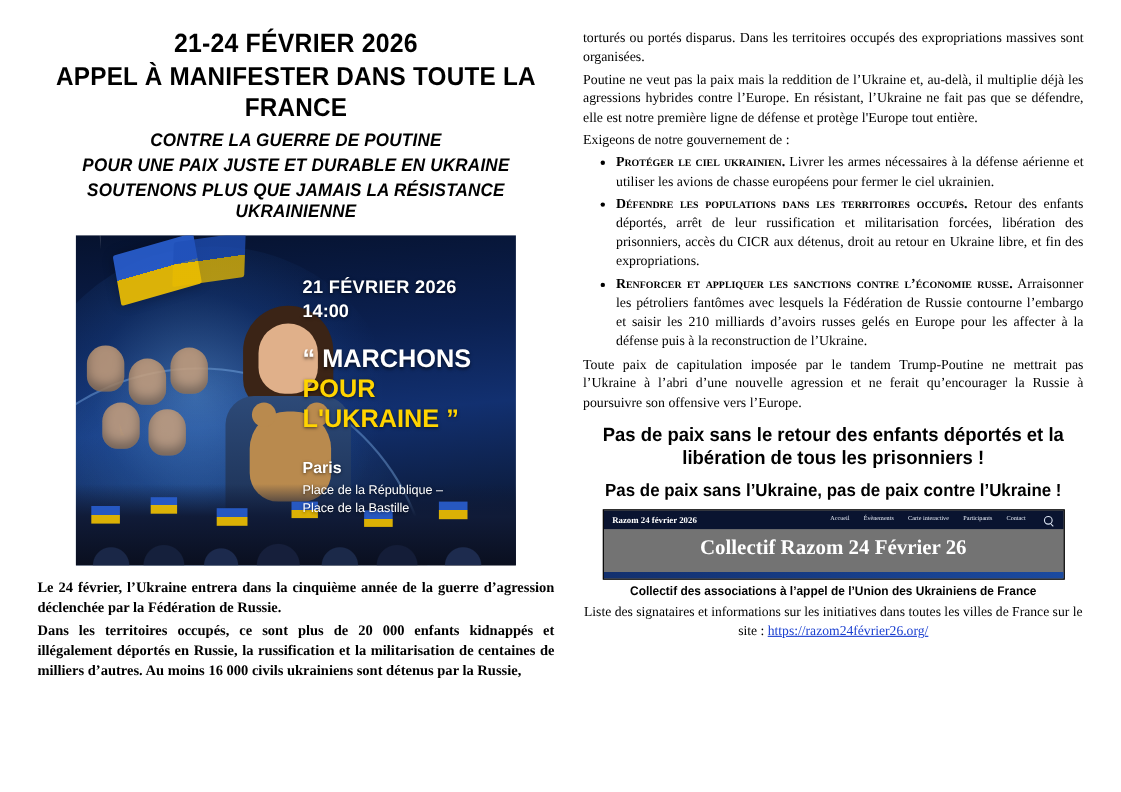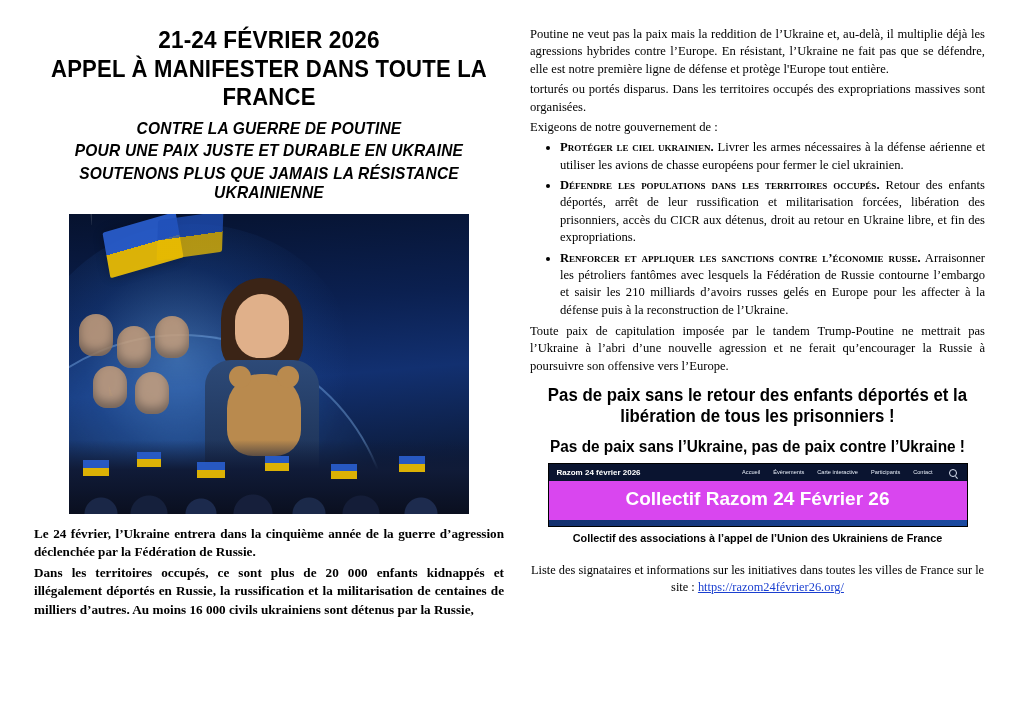--- a/index.html
+++ b/index.html
@@ -343,24 +343,24 @@
     margin-top: 10px;
     transform: scaleX(0.96);
   }
 
   
   .banner {
     position: relative;
     width: 418px;
     height: 62px;
     margin: 7px auto 0 auto;
-    background: #d946ef;
+    background: #737373;
     border: 1px solid #000;
     overflow: hidden;
-    font-family: Liberation Sans, sans-serif;
+    font-family: Liberation Serif, serif;
   }
   .banner .bar {
     position: absolute;
     left: 0; top: 0;
     width: 100%;
     height: 17px;
     background: #0a1430;
     display: flex;
     align-items: center;
   }
@@ -423,21 +423,21 @@
     font-family: "Liberation Sans", sans-serif;
     font-weight: bold;
     font-size: 11.3px;
     margin-top: 5px;
     transform: scaleX(0.96);
   }
   .signatories {
     text-align: center;
     font-size: 12.4px;
     line-height: 1.4;
-    margin-top: 18px;
+    margin-top: 4px;
   }
   .signatories a {
     color: #1a3fd0;
     text-decoration: underline;
   }
 </style>
 </head>
 <body>
 
 <div class="page">
@@ -470,33 +470,47 @@
       <div class="child">
         <div class="hair"></div>
         <div class="face"></div>
         <div class="body"></div>
         <div class="bear"></div>
       </div>
 
       <div class="crowd"></div>
       <div class="crowdflags"></div>
 
+      <div class="ptext">
+        <div class="date">21 FÉVRIER 2026</div>
+        <div class="time">14:00</div>
+        <div class="slogan">
+          <span class="w">“ MARCHONS</span><br>
+          <span class="y">POUR</span><br>
+          <span class="y">L'UKRAINE ”</span>
+        </div>
+        <div class="city">Paris</div>
+        <div class="place">
+          <span>Place de la République –</span><br>
+          <span>Place de la Bastille</span>
+        </div>
+      </div>
     </div>
 
     <div class="left-body">
       <p>Le 24 février, l’Ukraine entrera dans la cinquième année de la guerre d’agression déclenchée par la Fédération de Russie.</p>
       <p>Dans les territoires occupés, ce sont plus de 20 000 enfants kidnappés et illégalement déportés en Russie, la russification et la militarisation de centaines de milliers d’autres. Au moins 16 000 civils ukrainiens sont détenus par la Russie,</p>
     </div>
   </div>
 
   <div class="col col-right">
 
     <div class="right-body">
+      <p>torturés ou portés disparus. Dans les territoires occupés des expropriations massives sont organisées.</p>
       <p>Poutine ne veut pas la paix mais la reddition de l’Ukraine et, au-delà, il multiplie déjà les agressions hybrides contre l’Europe. En résistant, l’Ukraine ne fait pas que se défendre, elle est notre première ligne de défense et protège l'Europe tout entière.</p>
-      <p>torturés ou portés disparus. Dans les territoires occupés des expropriations massives sont organisées.</p>
       <p>Exigeons de notre gouvernement de :</p>
 
       <ul class="demands">
         <li>
           <span class="sc">Protéger le ciel ukrainien.</span><span> Livrer les armes nécessaires à la défense aérienne et utiliser les avions de chasse européens pour fermer le ciel ukrainien.</span>
         </li>
         <li>
           <span class="sc">Défendre les populations dans les territoires occupés.</span><span> Retour des enfants déportés, arrêt de leur russification et militarisation forcées, libération des prisonniers, accès du CICR aux détenus, droit au retour en Ukraine libre, et fin des expropriations.</span>
         </li>
         <li>

